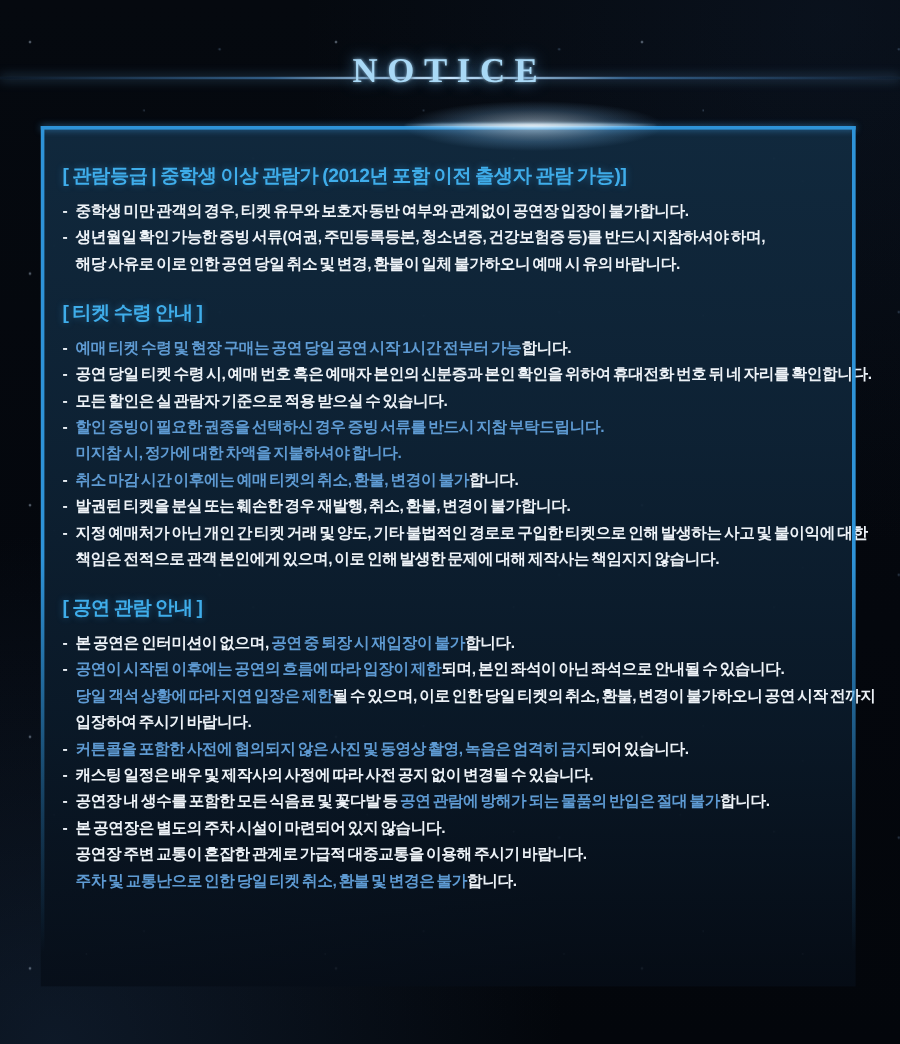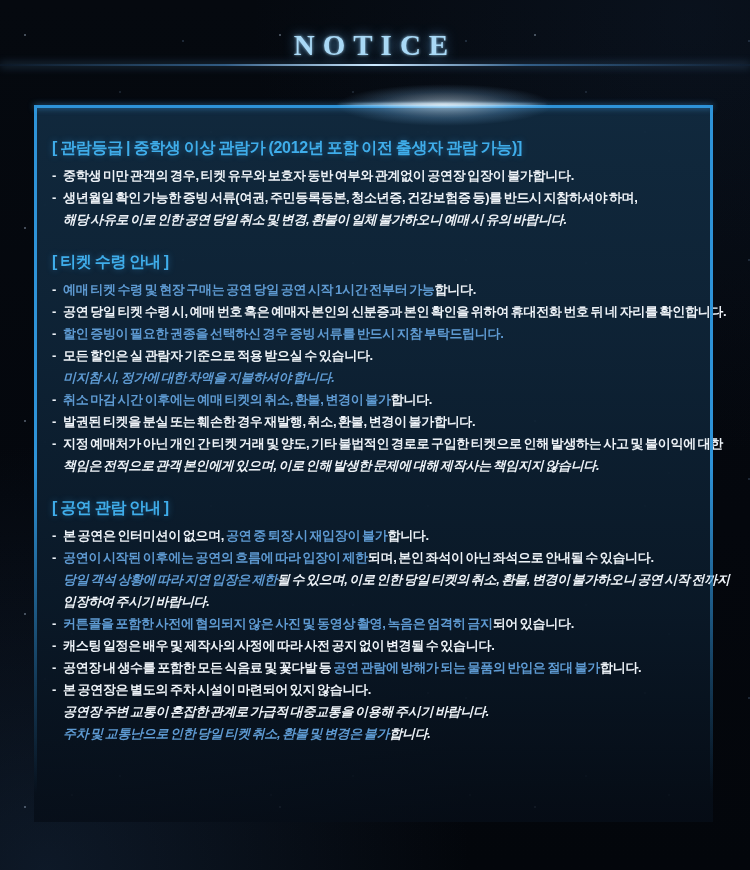--- a/index.html
+++ b/index.html
@@ -17,21 +17,21 @@
     background-image:
       radial-gradient(1.5px 1.5px at 25px 35px, rgba(205,225,248,0.60), transparent 100%),
       radial-gradient(1px 1px at 120px 92px, rgba(160,195,235,0.45), transparent 100%),
       radial-gradient(1px 1px at 72px 151px, rgba(190,212,240,0.40), transparent 100%),
       radial-gradient(1.5px 1.5px at 183px 41px, rgba(140,180,225,0.35), transparent 100%),
       radial-gradient(1px 1px at 211px 132px, rgba(205,228,250,0.50), transparent 100%),
       radial-gradient(1px 1px at 45px 205px, rgba(170,200,235,0.35), transparent 100%);
     background-size:255px 193px,233px 171px,199px 161px,283px 219px,217px 187px,261px 237px;
   }
   .title{
-    position:absolute;top:29px;left:0;width:100%;text-align:center;z-index:2;
+    position:absolute;top:43px;left:0;width:100%;text-align:center;z-index:2;
     font-family:"Liberation Serif","DejaVu Serif",serif;
     font-size:29px;font-weight:bold;letter-spacing:8px;padding-left:0;box-sizing:border-box;
     color:var(--title-color,#a9d9f6);
     text-shadow:0 0 12px rgba(96,178,240,0.75),0 0 3px rgba(190,230,255,0.8),0 2px 3px rgba(0,0,0,0.65);
   }
   .title-divider{
     position:absolute;top:64px;left:0;width:750px;height:2px;z-index:1;
     background:linear-gradient(90deg,
       rgba(66,132,200,0.12) 0%, rgba(86,160,228,0.55) 30%,
       #cfeaff 50%, rgba(86,160,228,0.55) 70%, rgba(66,132,200,0.12) 100%);
@@ -67,21 +67,21 @@
   .sec-header{
     font-size:16px;font-weight:bold;letter-spacing:-0.3px;word-spacing:-1px;
     color:var(--accent,#3fadea);margin-bottom:6px;line-height:22px;white-space:nowrap;
     text-shadow:0 0 6px rgba(52,150,220,0.45);
   }
   .line{
     font-size:13px;font-weight:bold;line-height:22px;white-space:nowrap;
     letter-spacing:-0.3px;word-spacing:-1.5px;color:var(--body-color,#edf2f7);
   }
   .line .dash{display:inline-block;width:11px;}
-  .line.cont{padding-left:11px;font-style:italic;}
+  .line.cont{padding-left:11px;}
   .seg.white{color:var(--body-color,#edf2f7);}
   .seg.blue{color:var(--highlight-color,#5e9ad2);}
 </style>
 </head>
 <body>
 
 <div id="screen">
   <div class="title">NOTICE</div>
   <div class="title-divider"></div>
 
@@ -91,22 +91,22 @@
         <div class="section">
           <div class="sec-header">[ 관람등급 | 중학생 이상 관람가 (2012년 포함 이전 출생자 관람 가능)]</div>
           <div class="line"><span class="dash">-</span><span class="seg white">중학생 미만 관객의 경우, 티켓 유무와 보호자 동반 여부와 관계없이 공연장 입장이 불가합니다.</span></div>
           <div class="line"><span class="dash">-</span><span class="seg white">생년월일 확인 가능한 증빙 서류(여권, 주민등록등본, 청소년증, 건강보험증 등)를 반드시 지참하셔야 하며,</span></div>
           <div class="line cont"><span class="seg white">해당 사유로 이로 인한 공연 당일 취소 및 변경, 환불이 일체 불가하오니 예매 시 유의 바랍니다.</span></div>
         </div>
         <div class="section">
           <div class="sec-header">[ 티켓 수령 안내 ]</div>
           <div class="line"><span class="dash">-</span><span class="seg blue">예매 티켓 수령 및 현장 구매는 공연 당일 공연 시작 1시간 전부터 가능</span><span class="seg white">합니다.</span></div>
           <div class="line"><span class="dash">-</span><span class="seg white">공연 당일 티켓 수령 시, 예매 번호 혹은 예매자 본인의 신분증과 본인 확인을 위하여 휴대전화 번호 뒤 네 자리를 확인합니다.</span></div>
+          <div class="line"><span class="dash">-</span><span class="seg white">모든 할인은 실 관람자 기준으로 적용 받으실 수 있습니다.</span></div>
           <div class="line"><span class="dash">-</span><span class="seg blue">할인 증빙이 필요한 권종을 선택하신 경우 증빙 서류를 반드시 지참 부탁드립니다.</span></div>
-          <div class="line"><span class="dash">-</span><span class="seg white">모든 할인은 실 관람자 기준으로 적용 받으실 수 있습니다.</span></div>
           <div class="line cont"><span class="seg blue">미지참 시, 정가에 대한 차액을 지불하셔야 합니다.</span></div>
           <div class="line"><span class="dash">-</span><span class="seg blue">취소 마감 시간 이후에는 예매 티켓의 취소, 환불, 변경이 불가</span><span class="seg white">합니다.</span></div>
           <div class="line"><span class="dash">-</span><span class="seg white">발권된 티켓을 분실 또는 훼손한 경우 재발행, 취소, 환불, 변경이 불가합니다.</span></div>
           <div class="line"><span class="dash">-</span><span class="seg white">지정 예매처가 아닌 개인 간 티켓 거래 및 양도, 기타 불법적인 경로로 구입한 티켓으로 인해 발생하는 사고 및 불이익에 대한</span></div>
           <div class="line cont"><span class="seg white">책임은 전적으로 관객 본인에게 있으며, 이로 인해 발생한 문제에 대해 제작사는 책임지지 않습니다.</span></div>
         </div>
         <div class="section">
           <div class="sec-header">[ 공연 관람 안내 ]</div>
           <div class="line"><span class="dash">-</span><span class="seg white">본 공연은 인터미션이 없으며, </span><span class="seg blue">공연 중 퇴장 시 재입장이 불가</span><span class="seg white">합니다.</span></div>
           <div class="line"><span class="dash">-</span><span class="seg blue">공연이 시작된 이후에는 공연의 흐름에 따라 입장이 제한</span><span class="seg white">되며, 본인 좌석이 아닌 좌석으로 안내될 수 있습니다.</span></div>

